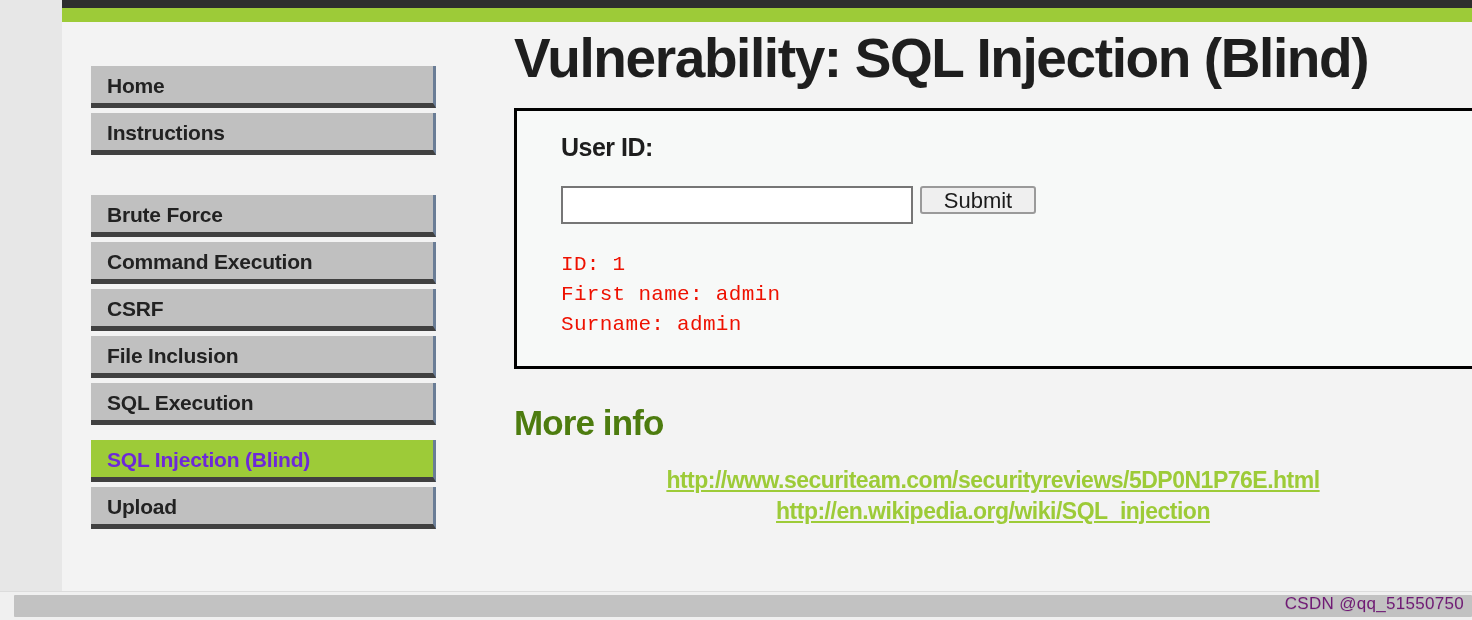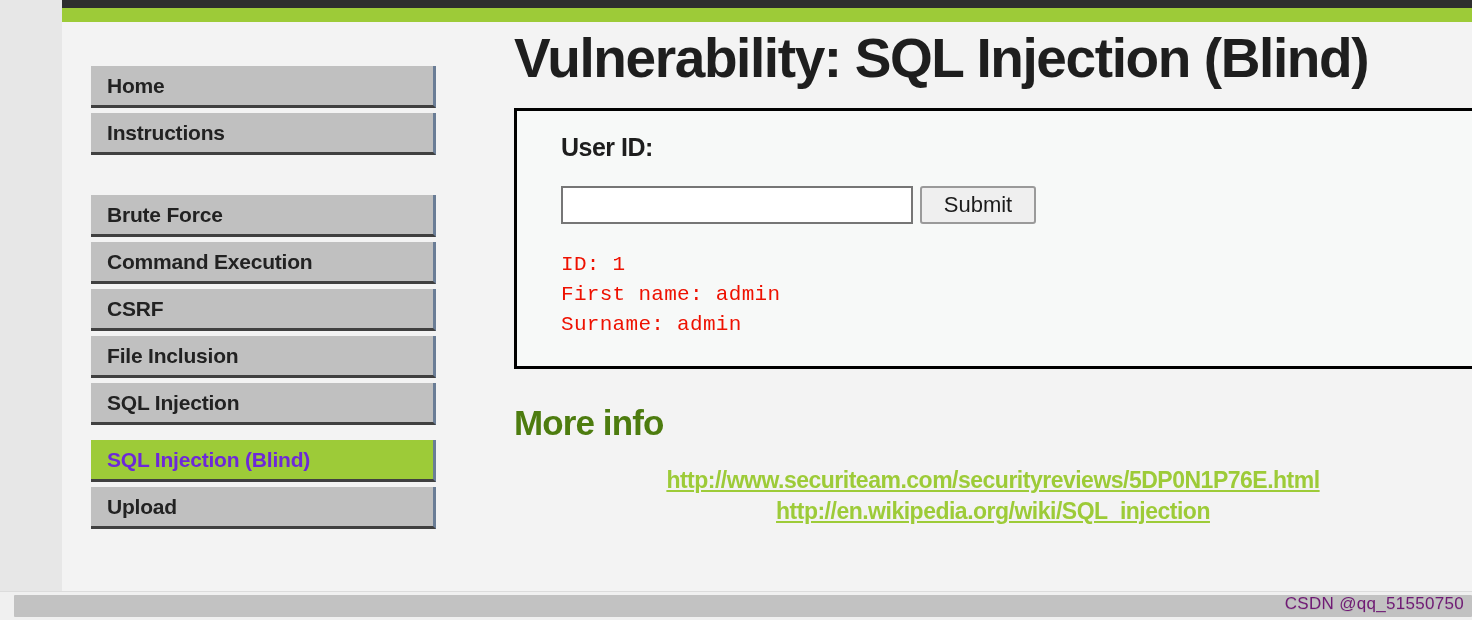--- a/index.html
+++ b/index.html
@@ -58,21 +58,21 @@
   .nav-group { margin-bottom: 40px; }
   .nav-item {
     display: block;
     box-sizing: border-box;
     width: 345px;
     height: 42px;
     line-height: 40px;
     padding: 0 0 0 16px;
     margin-bottom: 5px;
     background: #c0c0c0;
-    border-bottom: 3px solid #404040;
+    border-bottom: 5px solid #404040;
     border-right: 3px solid #6a7d96;
     color: #222;
     font-size: 21px;
     font-weight: bold;
     font-family: "Liberation Sans", sans-serif;
     letter-spacing: -0.2px;
     text-decoration: none;
     white-space: nowrap;
     overflow: hidden;
     cursor: pointer;
@@ -135,21 +135,21 @@
     height: 38px;
     border: 2px solid #767676;
     background: #ffffff;
     font-size: 17px;
     padding: 2px 4px;
     font-family: "Liberation Sans", sans-serif;
     outline: none;
   }
   #submit-button {
     box-sizing: border-box;
-    height: 38px;
+    height: 28px;
     min-width: 116px;
     padding: 0 14px;
     border: 2px solid #9a9a9a;
     border-radius: 3px;
     background: #efefef;
     color: #1b1b1b;
     font-size: 22px;
     font-family: "Liberation Sans", sans-serif;
     cursor: pointer;
   }
@@ -237,21 +237,21 @@
     <nav id="sidebar">
         <div class="nav-group">
           <a class="nav-item">Home</a>
           <a class="nav-item">Instructions</a>
         </div>
         <div class="nav-group">
           <a class="nav-item">Brute Force</a>
           <a class="nav-item">Command Execution</a>
           <a class="nav-item">CSRF</a>
           <a class="nav-item">File Inclusion</a>
-          <a class="nav-item">SQL Injection</a>
+          <a class="nav-item">SQL Execution</a>
           <a class="nav-item active">SQL Injection (Blind)</a>
           <a class="nav-item">Upload</a>
         </div>
       </nav>
 
     <div id="main">
 
       <h1 id="page-title">Vulnerability: SQL Injection (Blind)</h1>
 
       <section id="vuln-box">

